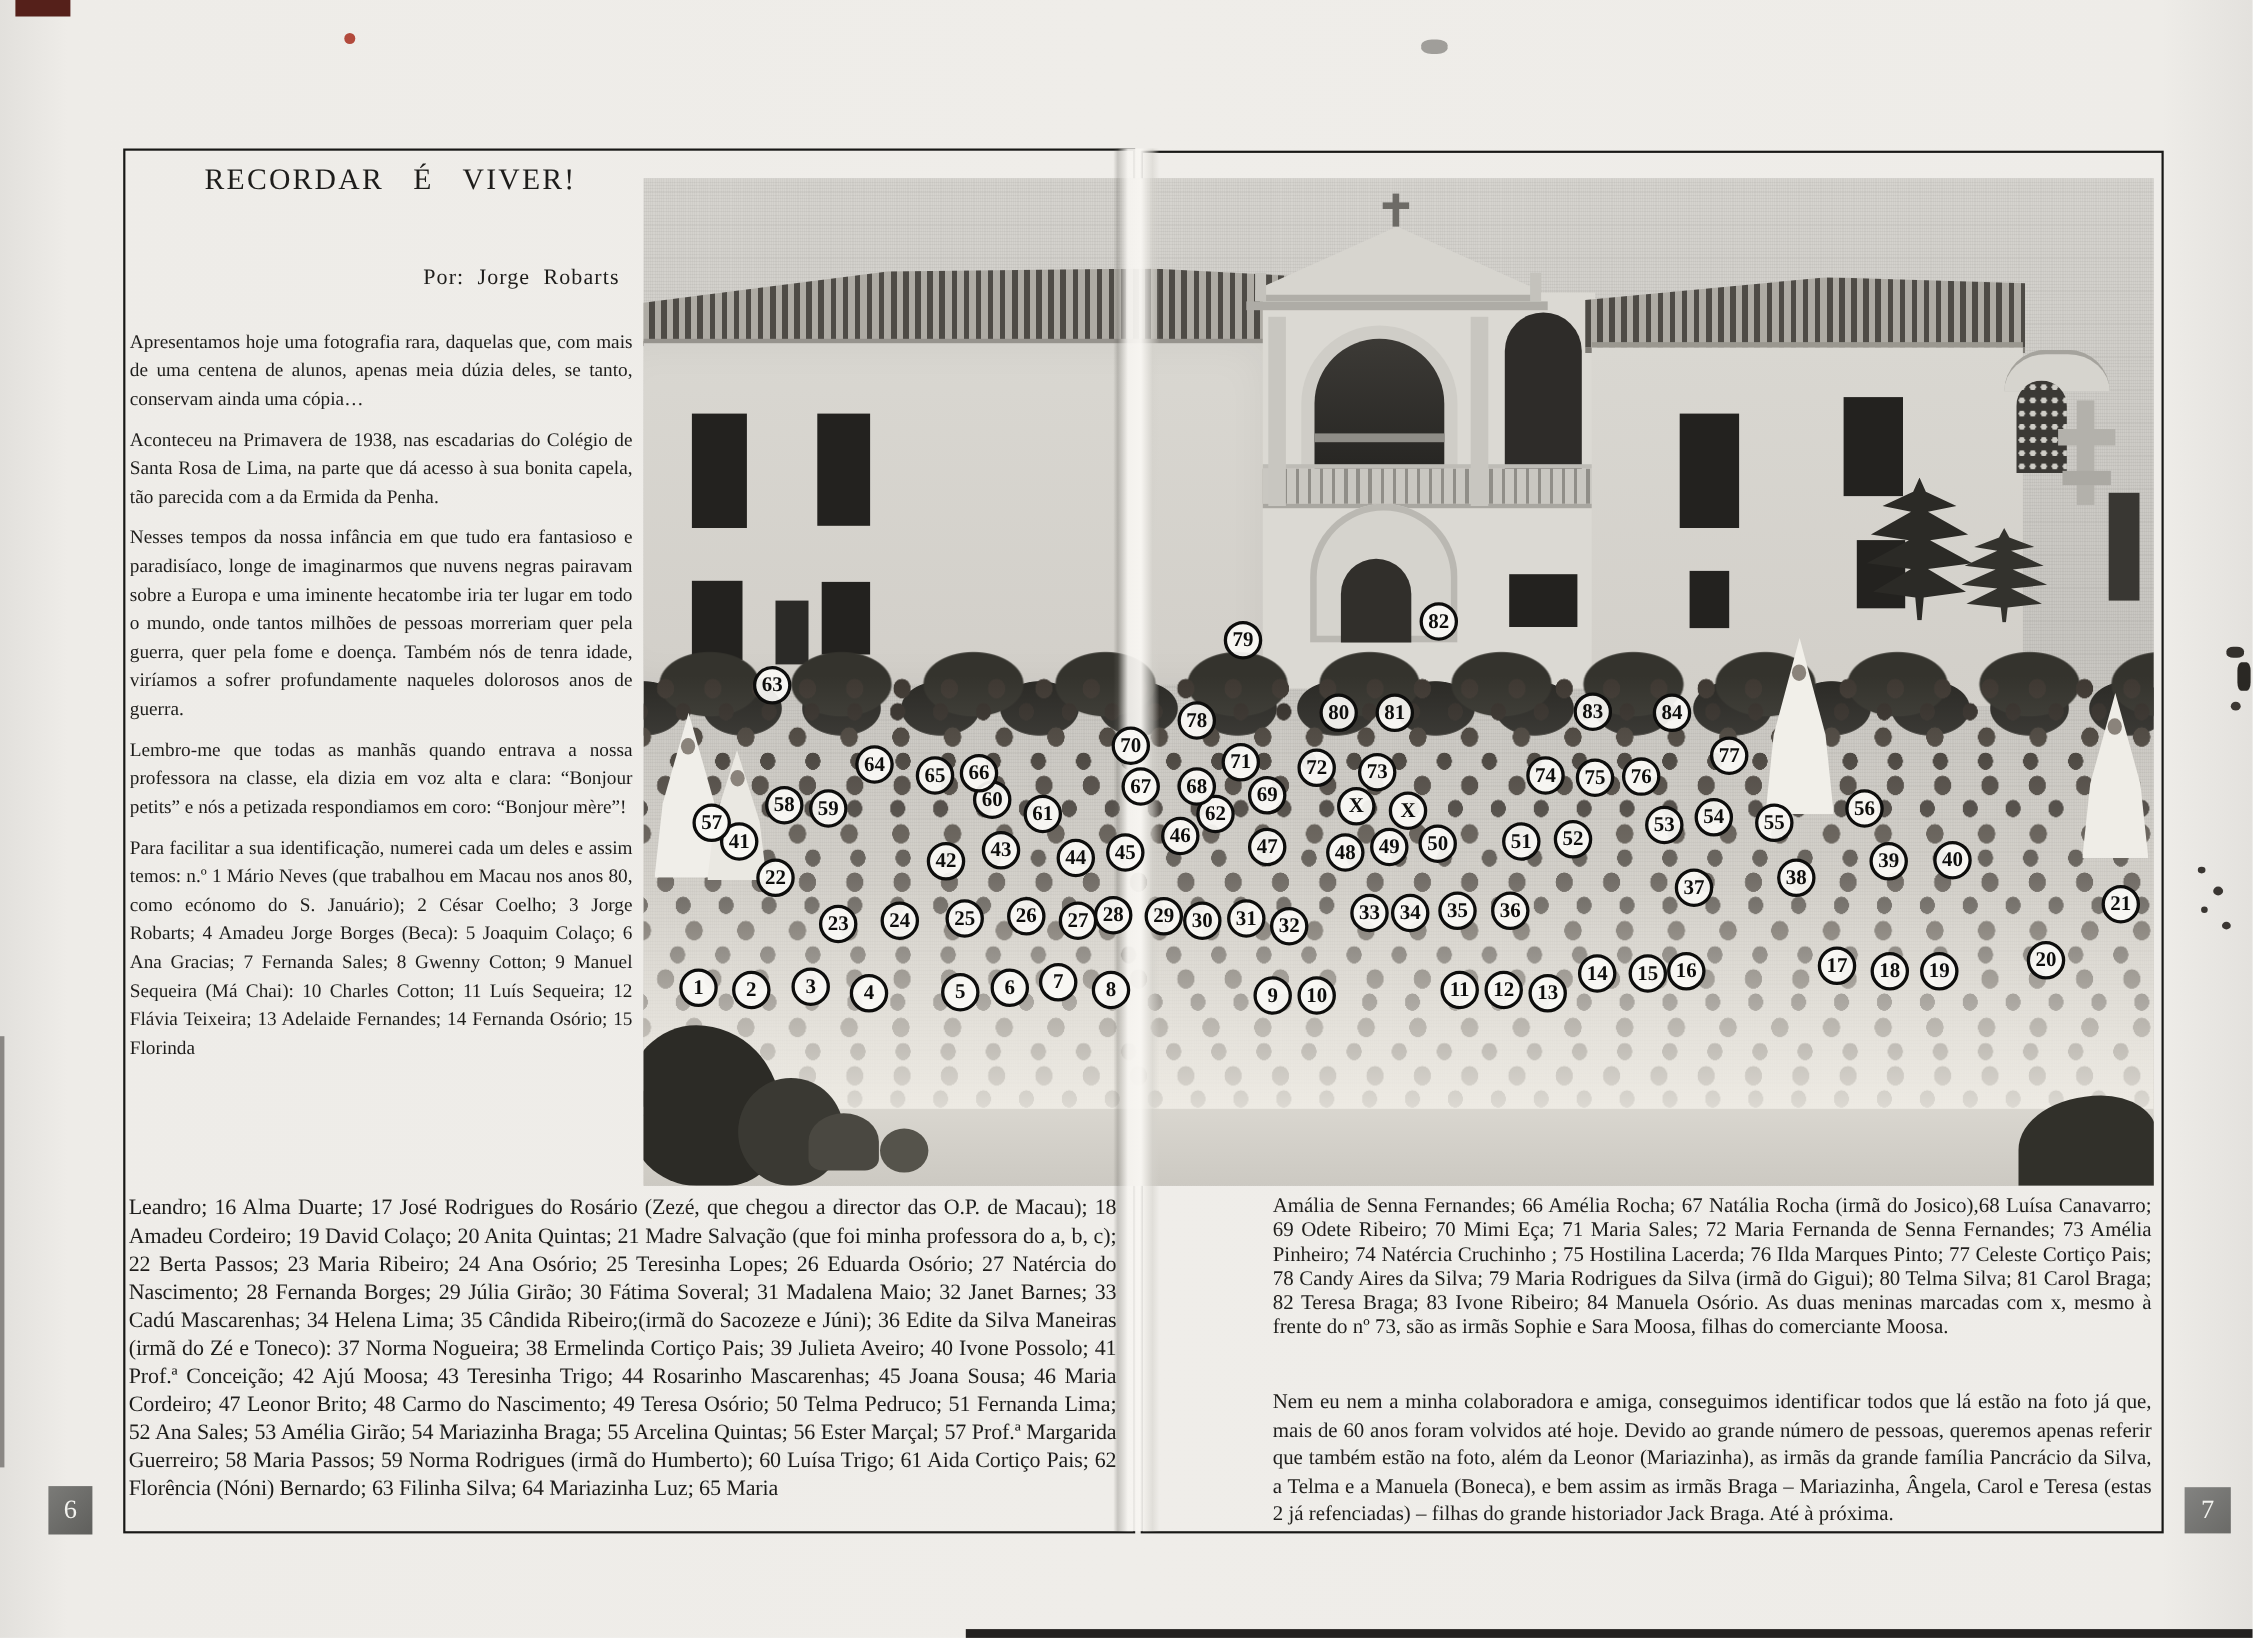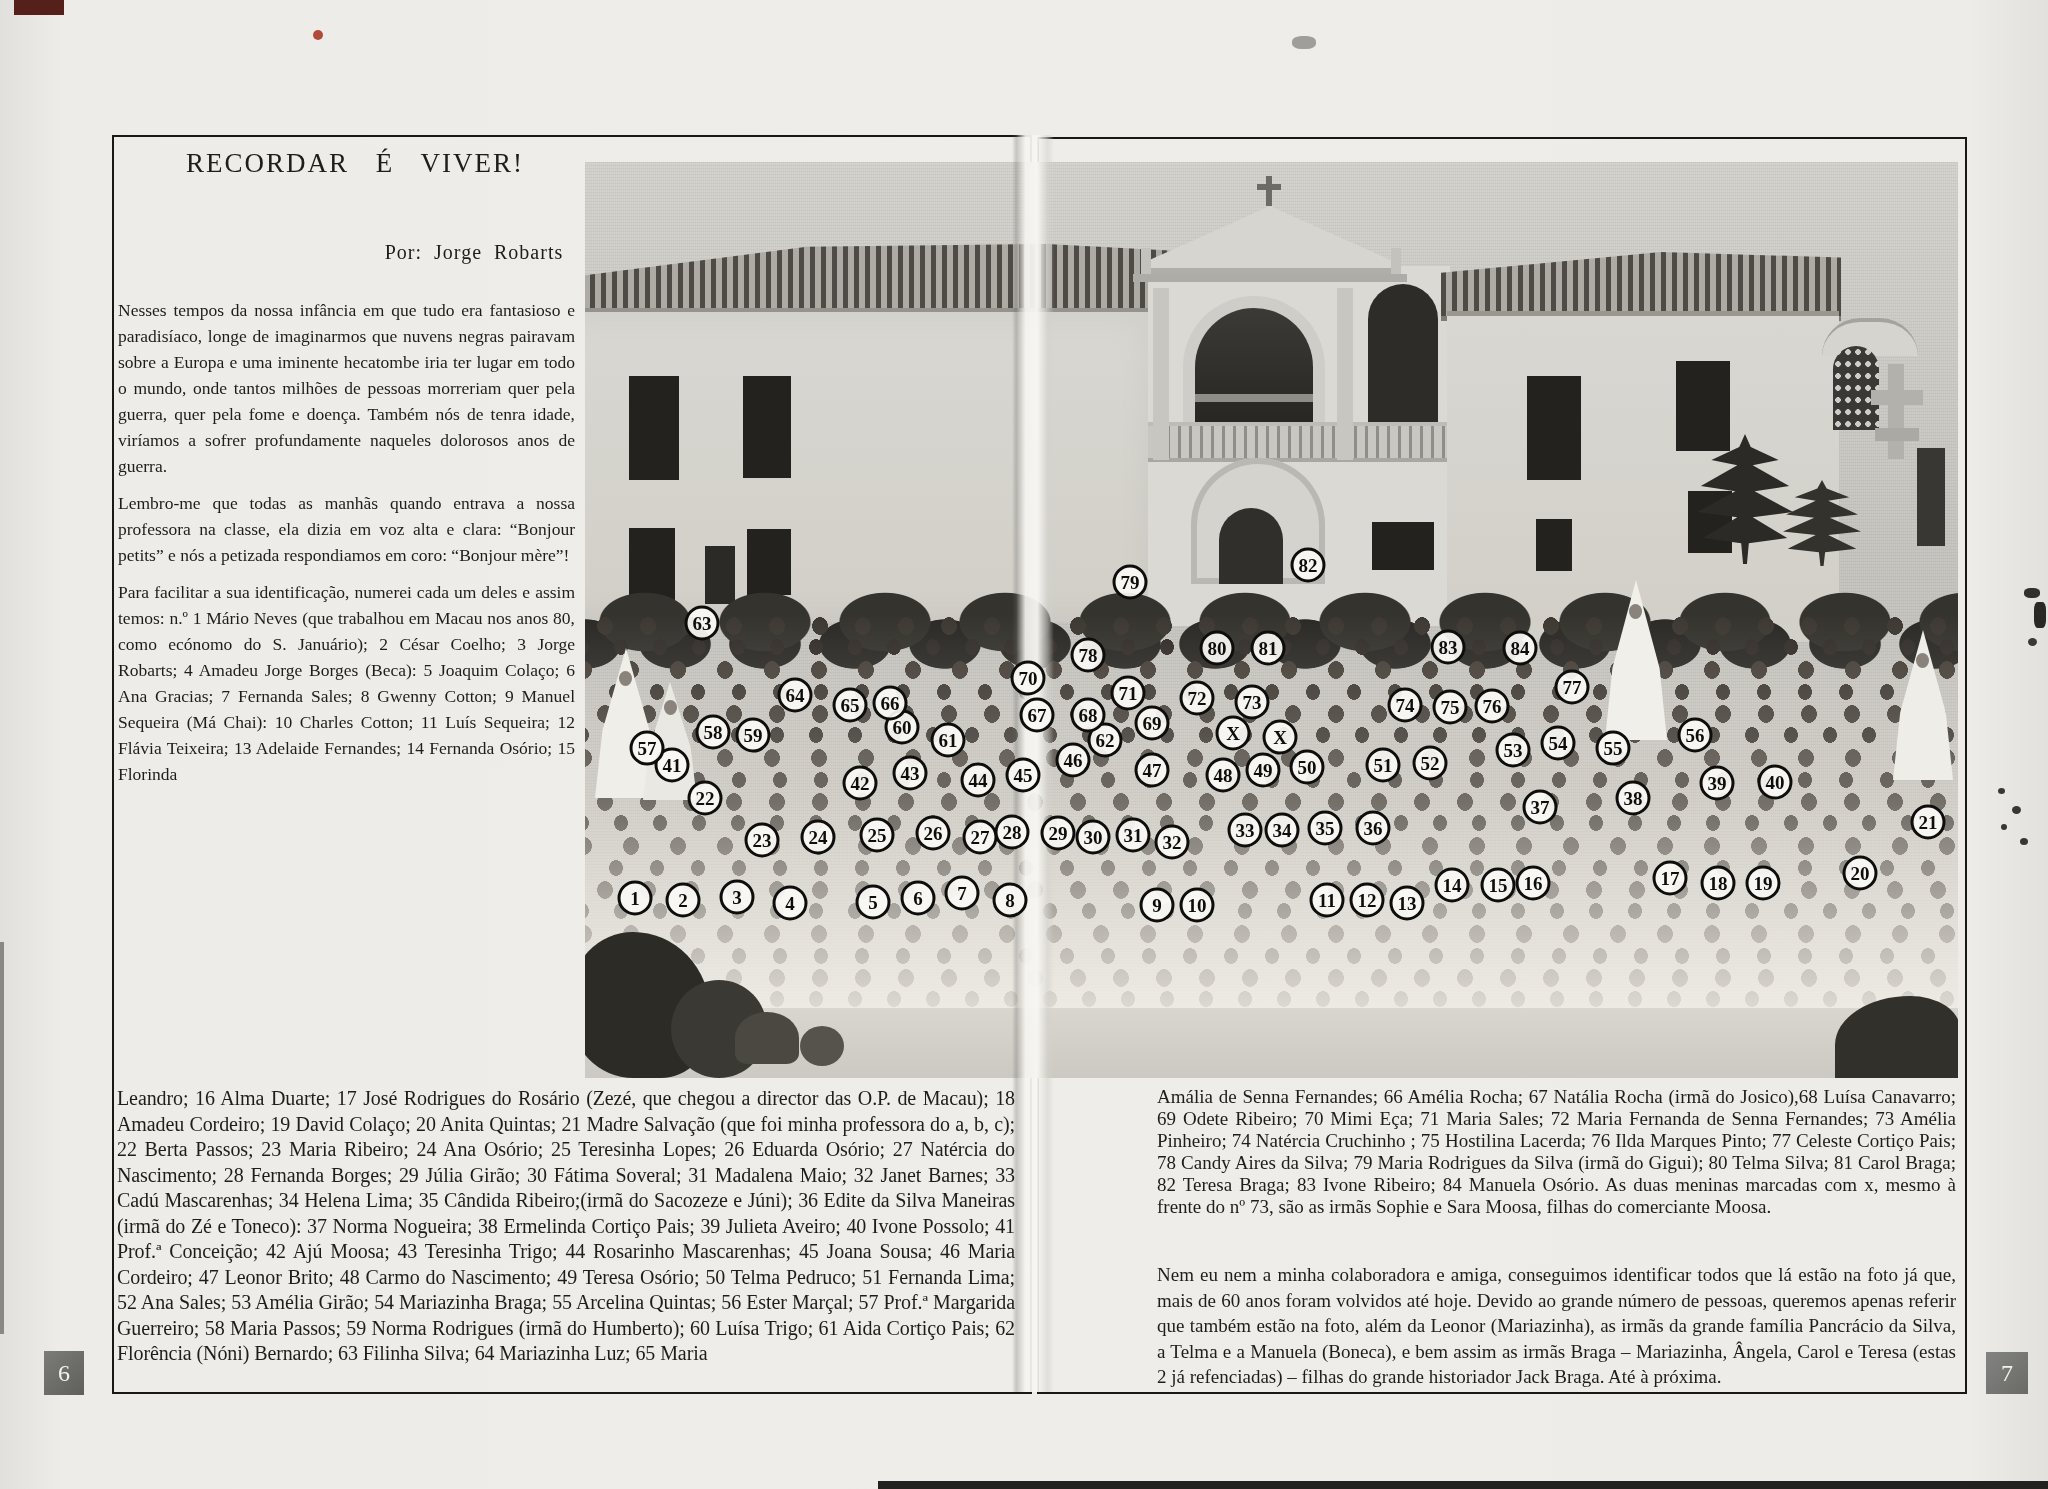--- a/index.html
+++ b/index.html
@@ -73,20 +73,22 @@
 <body>
 
 <div id="page">
 
   <div id="left-box" class="pagebox"></div>
   <div id="right-box" class="pagebox"></div>
 
   <div id="title">RECORDAR É VIVER!</div>
   <div id="byline">Por: Jorge Robarts</div>
   <div id="column">
+      <p>Apresentamos hoje uma fotografia rara, daquelas que, com mais de uma centena de alunos, apenas meia dúzia deles, se tanto, conservam ainda uma cópia…</p>
+      <p>Aconteceu na Primavera de 1938, nas escadarias do Colégio de Santa Rosa de Lima, na parte que dá acesso à sua bonita capela, tão parecida com a da Ermida da Penha.</p>
       <p>Nesses tempos da nossa infância em que tudo era fantasioso e paradisíaco, longe de imaginarmos que nuvens negras pairavam sobre a Europa e uma iminente hecatombe iria ter lugar em todo o mundo, onde tantos milhões de pessoas morreriam quer pela guerra, quer pela fome e doença. Também nós de tenra idade, viríamos a sofrer profundamente naqueles dolorosos anos de guerra.</p>
       <p>Lembro-me que todas as manhãs quando entrava a nossa professora na classe, ela dizia em voz alta e clara: “Bonjour petits” e nós a petizada respondiamos em coro: “Bonjour mère”!</p>
       <p>Para facilitar a sua identificação, numerei cada um deles e assim temos: n.º 1 Mário Neves (que trabalhou em Macau nos anos 80, como ecónomo do S. Januário); 2 César Coelho; 3 Jorge Robarts; 4 Amadeu Jorge Borges (Beca): 5 Joaquim Colaço; 6 Ana Gracias; 7 Fernanda Sales; 8 Gwenny Cotton; 9 Manuel Sequeira (Má Chai): 10 Charles Cotton; 11 Luís Sequeira; 12 Flávia Teixeira; 13 Adelaide Fernandes; 14 Fernanda Osório; 15 Florinda</p>
     </div>
 
   <div id="photo">
     <div class="grain"></div>
 
     <div class="abs roof" style="left:-6px;top:82px;width:600px;height:66px;clip-path:polygon(0 45%,38% 4%,78% 0,100% 10%,100% 100%,0 100%);"></div>
     <div class="abs" style="left:0;top:146px;width:596px;height:5px;background:#96938d;"></div>

